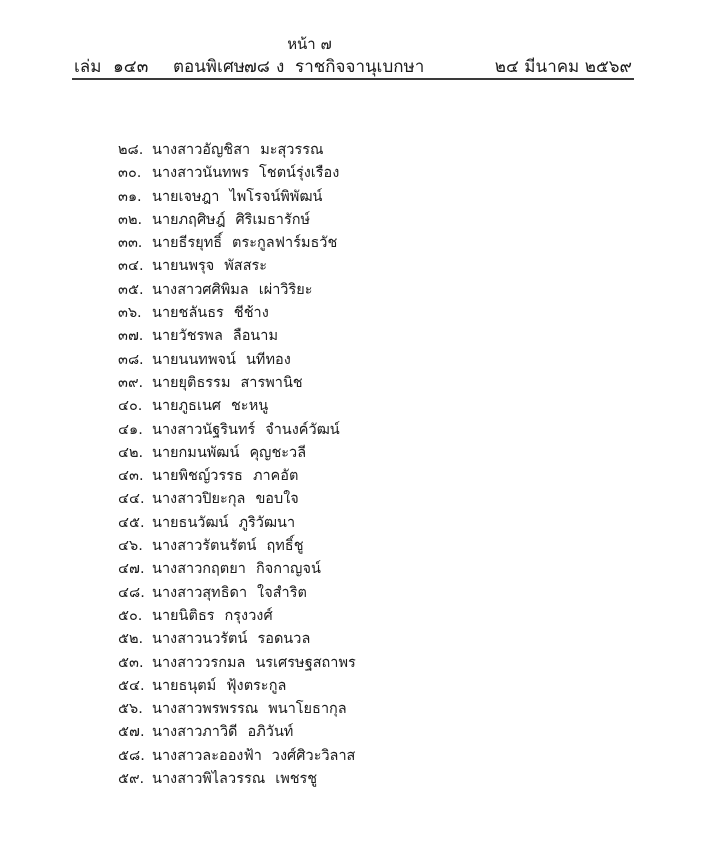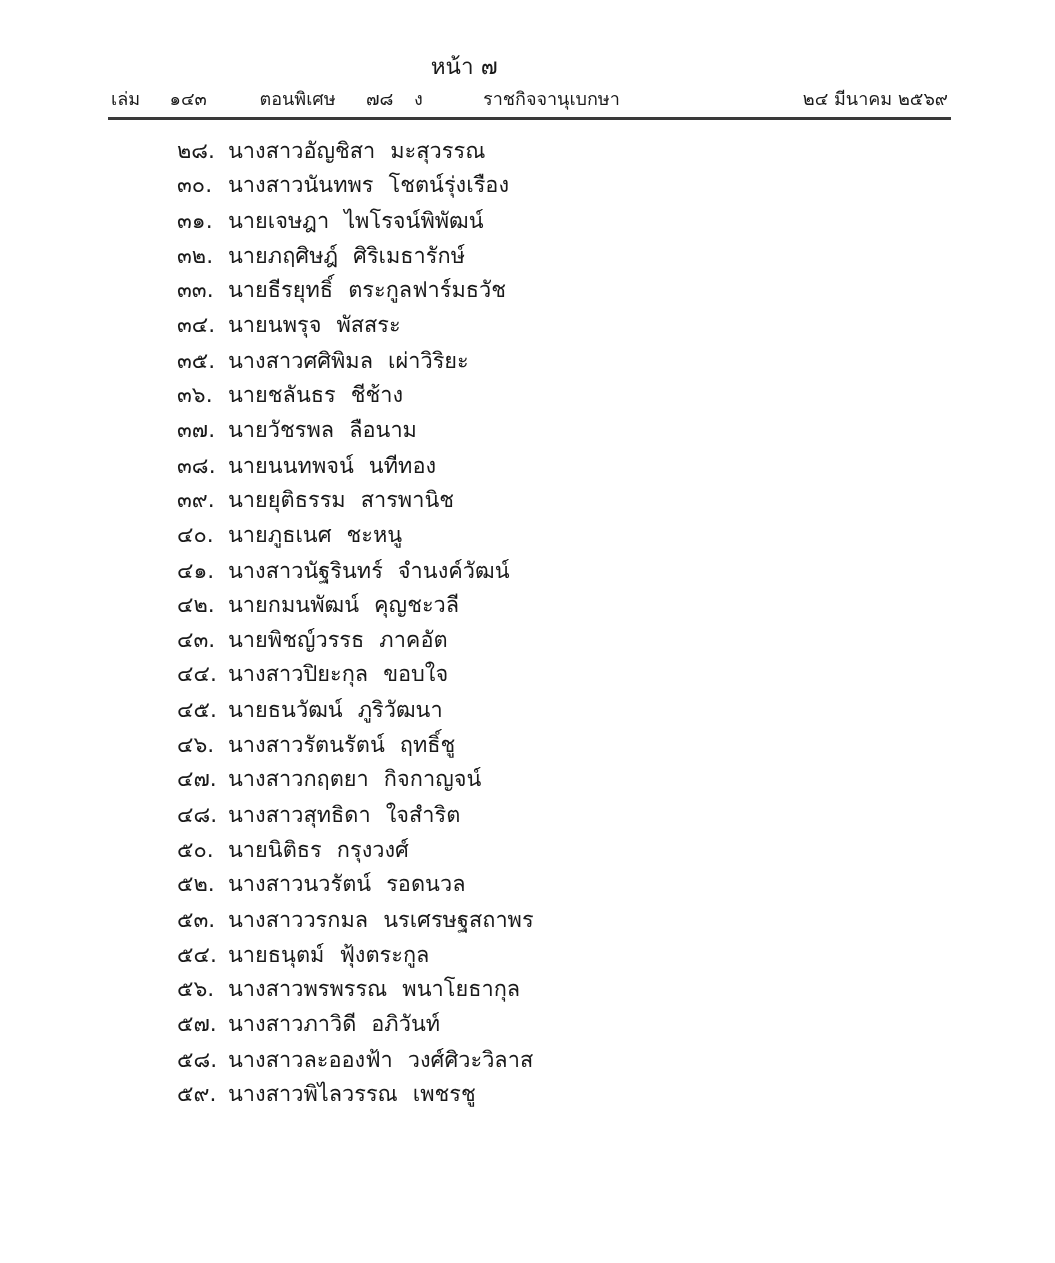--- a/index.html
+++ b/index.html
@@ -23,34 +23,34 @@
     text-align: center;
     font-size: 15px;
     line-height: 20px;
   }
   .header-line {
     position: absolute;
     top: 55px;
     left: 72px;
     width: 560px;
     height: 22px;
-    font-size: 12px;
+    font-size: 17px;
     line-height: 22px;
   }
   .header-line span {
     position: absolute;
     top: 0;
     white-space: nowrap;
   }
   .hdr-vol-label { left: 2px; }
   .hdr-vol-num { left: 41px; }
   .hdr-section-label { left: 101px; }
   .hdr-section-num { left: 172px; }
   .hdr-section-letter { left: 204px; }
-  .hdr-gazette { left: 250px; }
+  .hdr-gazette { left: 223px; }
   .hdr-date { right: 0; }
   .rule {
     position: absolute;
     top: 78px;
     left: 72px;
     width: 562px;
     height: 2px;
     background: #3a3a3a;
   }
   .list {
@@ -64,20 +64,21 @@
   .list li {
     height: 23.3px;
     line-height: 23.3px;
     font-size: 14.5px;
     white-space: nowrap;
     position: relative;
   }
   .list .num {
     display: inline-block;
     width: 34px;
+    margin-top: 48px;
   }
   .list .given {
     margin-right: 10px;
   }
 </style>
 </head>
 <body>
 
 <div class="page-number">หน้า ๗</div>
 

